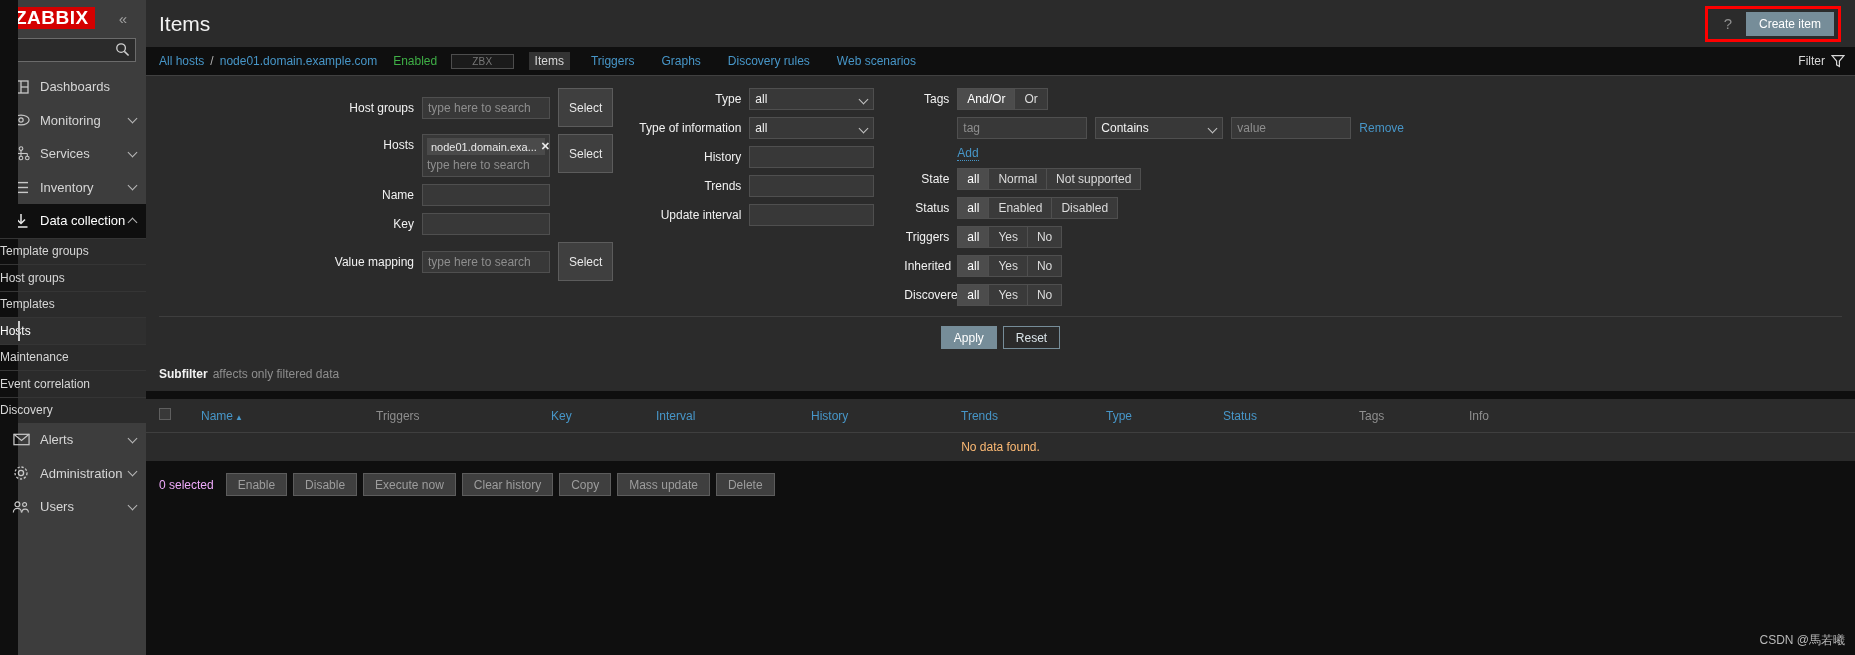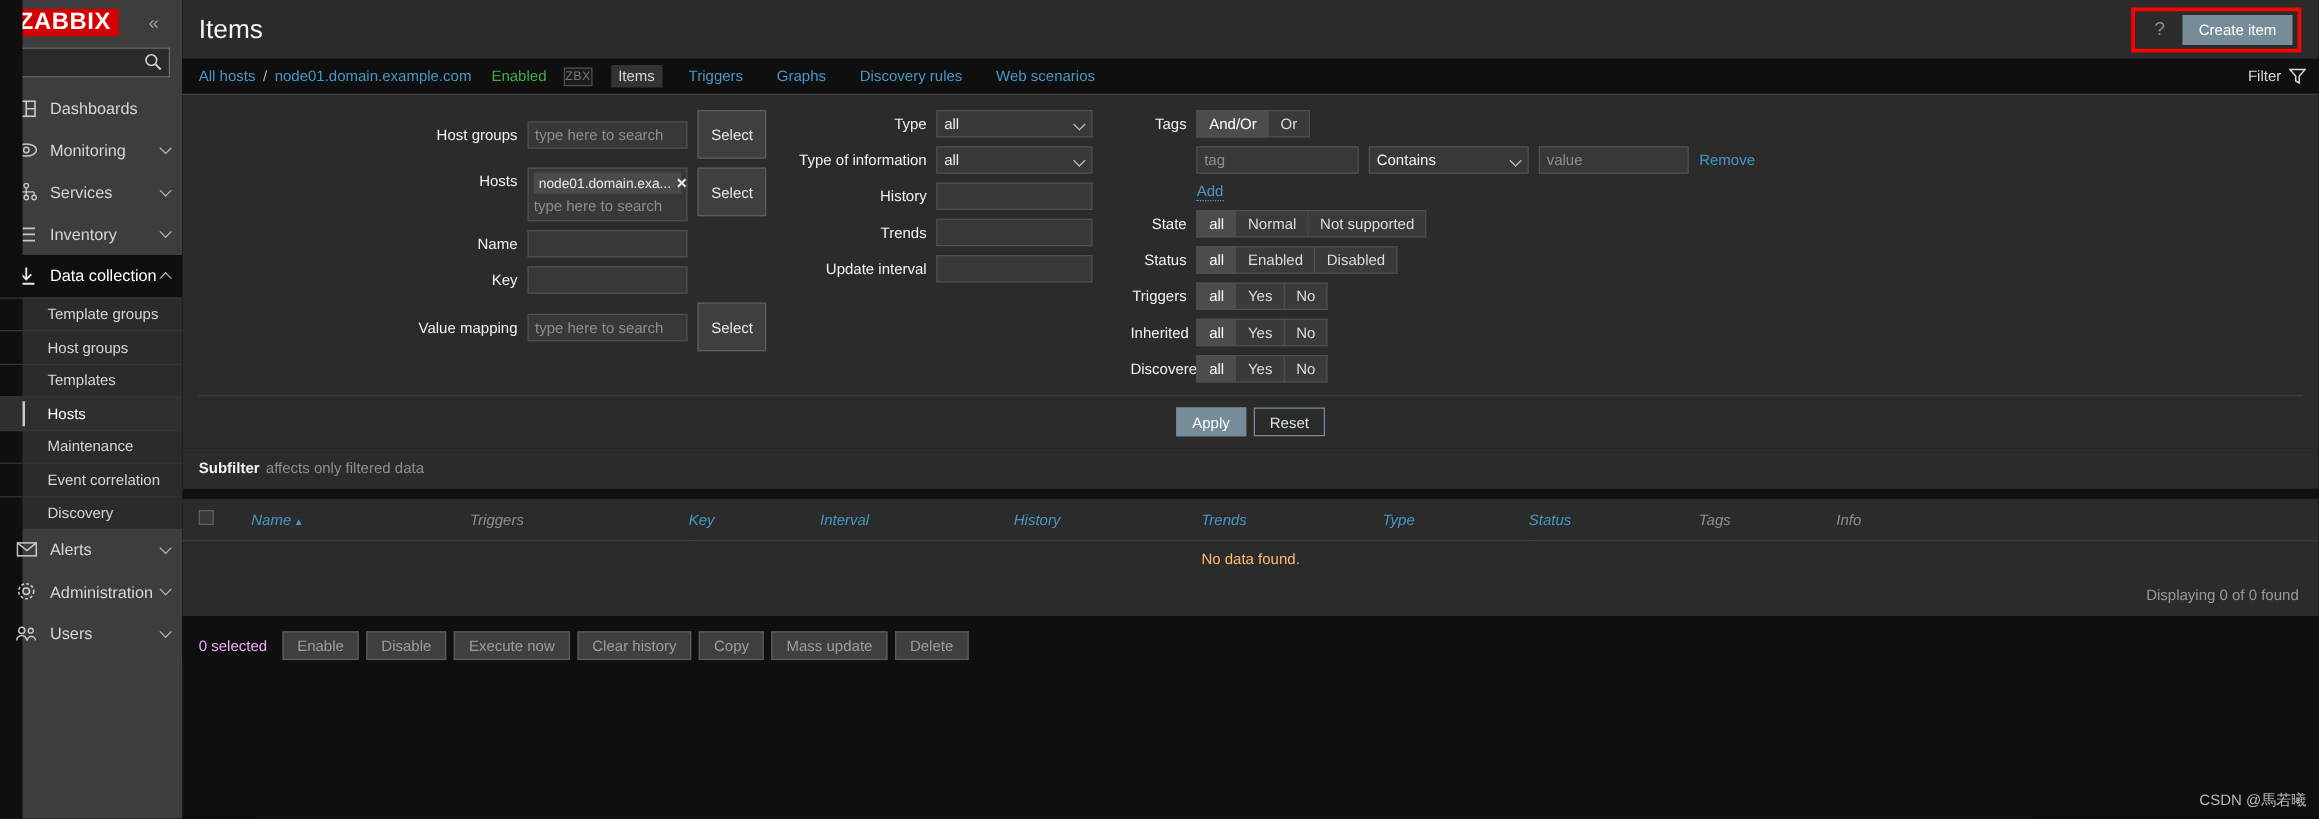--- a/index.html
+++ b/index.html
@@ -72,21 +72,21 @@
   .m-item .chev {
     position: absolute; right: 10px; top: 50%;
     width: 7px; height: 7px; margin-top: -5px;
     border-right: 1.6px solid #b9b9b9; border-bottom: 1.6px solid #b9b9b9;
     transform: rotate(45deg);
   }
   .m-item .chev.up { transform: rotate(-135deg); margin-top: -2px; }
   .submenu { background: #2b2b2b; }
   .sub-item {
     height: 26.5px; display: flex; align-items: center;
-    padding-left: 38px; color: #d6d6d6; font-size: 12px;
+    color: #d6d6d6; font-size: 12px;
     cursor: pointer; border-top: 1px solid #353535;
     position: relative;
   }
   .sub-item:first-child { border-top: 0; }
   .sub-item.active { background: #2f2f2f; color: #ffffff; }
   .sub-item.active::before {
     content: ""; position: absolute; left: 18px; top: 3px; bottom: 3px;
     width: 2px; background: #c9c9c9;
   }
   .submenu-indent {
@@ -119,21 +119,21 @@
     height: 28px; background: #0f0f0f;
     display: flex; align-items: center; justify-content: space-between;
     padding: 0 10px 0 13px;
   }
   .crumbs { display: flex; align-items: center; gap: 0; font-size: 12px; }
   .crumbs a { color: #4796c8; text-decoration: none; cursor: pointer; }
   .crumbs .sep { color: #b0b0b0; margin: 0 6px; }
   .crumbs .enabled { color: #3faf46; margin-left: 16px; }
   .zbx-badge {
     margin-left: 14px; color: #777777; border: 1px solid #4d4d4d;
-    font-size: 10px; padding: 1px 0; letter-spacing: .3px;
+    font-size: 10px; padding: 1px 20px; letter-spacing: .3px;
     background: #1b1b1b;
   }
   .crumb-tab {
     color: #4796c8; margin-left: 15px; cursor: pointer; padding: 2px 6px;
   }
   .crumb-tab.sel { background: #333333; color: #d8d8d8; }
   .filter-toggle { display: flex; align-items: center; gap: 6px; color: #d8d8d8; font-size: 12px; cursor: pointer; margin-left: 16px; }
 
   
   .filter-panel {
@@ -202,21 +202,21 @@
   
   .subfilter { background: #2b2b2b; padding: 8px 0 10px 13px; font-size: 12px; }
   .subfilter b { font-weight: bold; color: #f2f2f2; }
   .subfilter span { color: #8e8e8e; margin-left: 5px; }
 
   
   .table-wrap { background: #2b2b2b; margin-top: 8px; }
   table.items { width: 100%; border-collapse: collapse; }
   table.items th {
     text-align: left; font-weight: normal; color: #4796c8;
-    font-size: 12px; padding: 9px 0 9px 0; border-bottom: 1px solid #3f3f3f; font-style: italic;
+    font-size: 12px; padding: 9px 0 9px 0; border-bottom: 1px solid #3f3f3f;
   }
   table.items th.nolink { color: #8e8e8e; }
   .sortarrow { font-size: 8px; margin-left: 2px; color: #4796c8; }
   .chkbox {
     width: 12px; height: 12px; display: inline-block;
     background: #383838; border: 1px solid #5f5f5f;
   }
   .nodata { text-align: center; color: #fdba74; font-size: 12px; padding: 7px 0; }
   .disp-count { text-align: right; color: #9a9a9a; font-size: 12px; padding: 8px 16px 10px 0; }
 
@@ -596,21 +596,20 @@
             <th class="nolink" style="width:110px"><span>Tags</span></th>
             <th class="nolink"><span>Info</span></th>
           </tr>
         </thead>
         <tbody>
           <tr>
             <td colspan="11" class="nodata">No data found.</td>
           </tr>
         </tbody>
       </table>
-      <div class="disp-count">Displaying 0 of 0 found</div>
     </div>
 
     <div class="footer-bar">
       <span class="sel-count">0 selected</span>
       <button class="btn-foot">Enable</button>
       <button class="btn-foot">Disable</button>
       <button class="btn-foot">Execute now</button>
       <button class="btn-foot">Clear history</button>
       <button class="btn-foot">Copy</button>
       <button class="btn-foot">Mass update</button>

